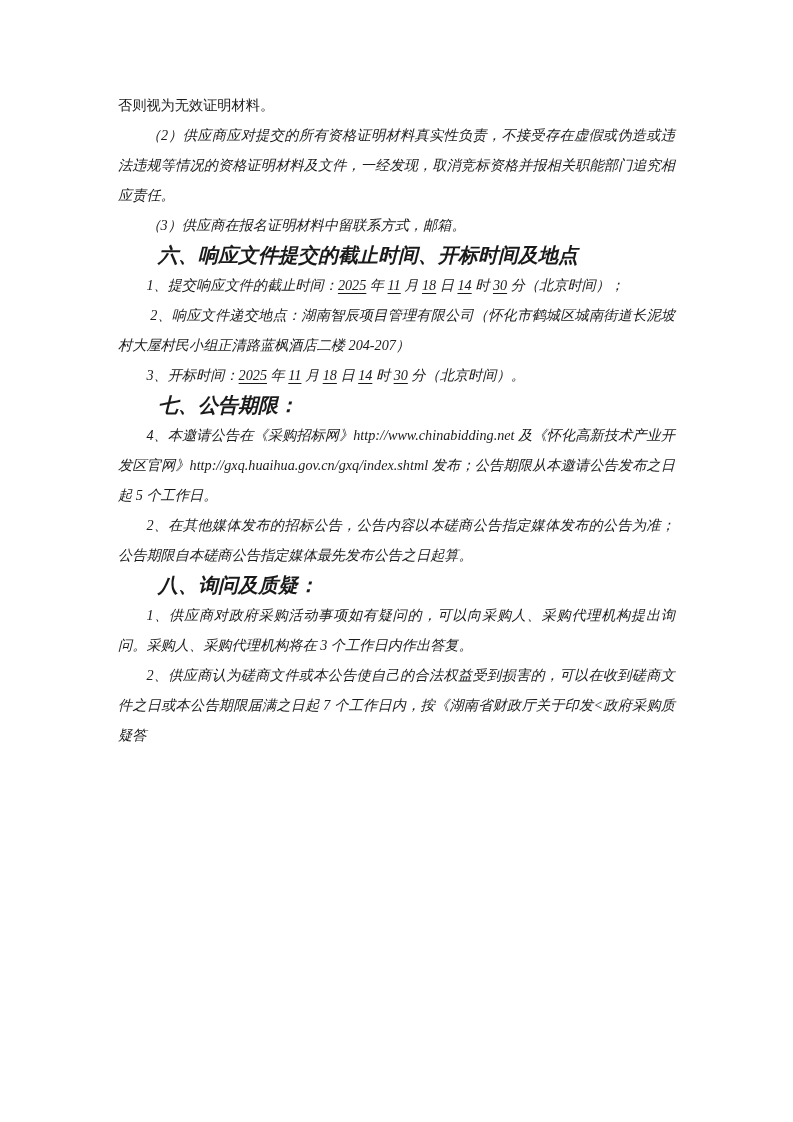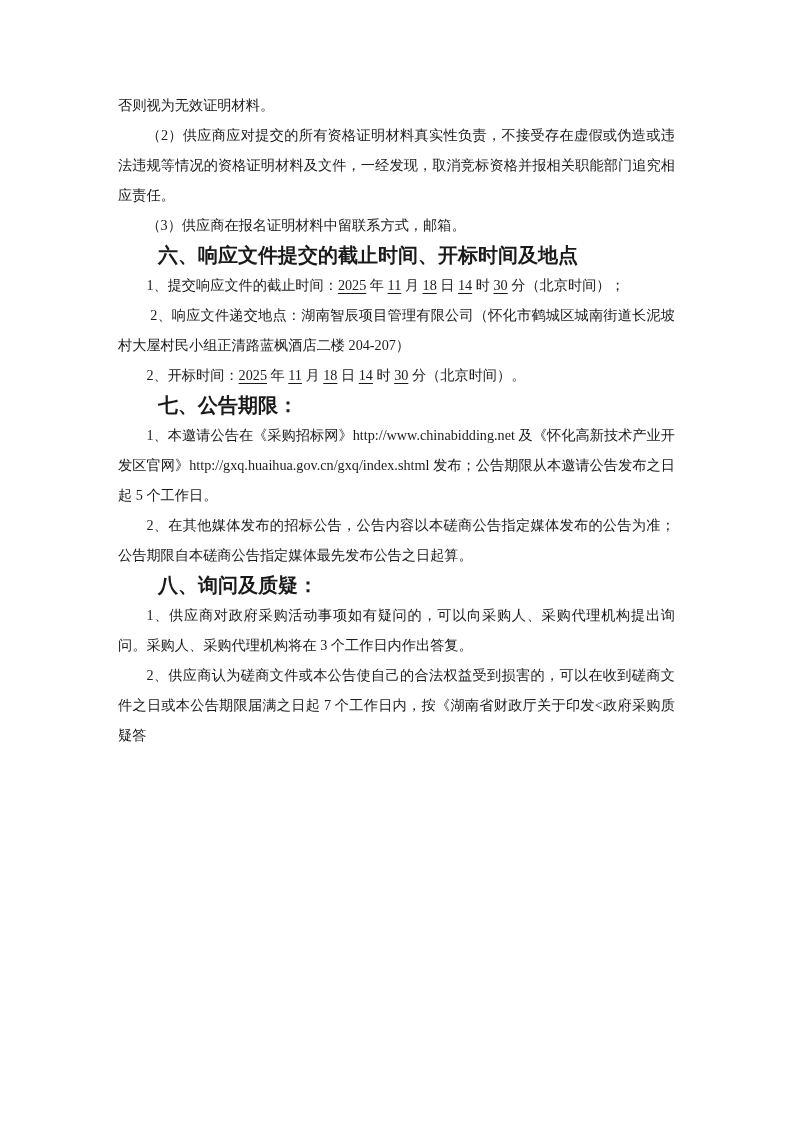--- a/index.html
+++ b/index.html
@@ -12,21 +12,21 @@
     padding:90px 118px 0 118px;
     background:#ffffff;
     color:#1a1a1a;
     font-family:"Liberation Serif","DejaVu Serif",serif;
     font-size:14.2px;
     line-height:30px;
     text-align:justify;
     overflow:hidden;
   }
   .page p{margin:0;white-space:pre-wrap;}
-  .indent{text-indent:2em;}
+  .indent{text-indent:2em;font-style:italic;}
   .h{font-weight:bold;font-size:20px;}
   .u{text-decoration:underline;text-underline-offset:3px;}
   .mt1{margin-top:1px}.mt3{margin-top:3px}.mt6{margin-top:6px}
   .mt7{margin-top:7px}.mt8{margin-top:8px}.mt10{margin-top:10px}
   .mt15{margin-top:15px}.mt17{margin-top:17px}.mt19{margin-top:19px}
 </style>
 </head>
 <body>
 
 <div class="page">
@@ -37,26 +37,26 @@
 
   <p class="indent mt10">（3）供应商在报名证明材料中留联系方式，邮箱。</p>
 
 
   <p class="indent h mt6">六、响应文件提交的截止时间、开标时间及地点</p>
 
   <p class="indent mt6"><span>1、提交响应文件的截止时间：</span><span class="u">2025</span><span> 年 </span><span class="u">11</span><span> 月 </span><span class="u">18</span><span> 日 </span><span class="u">14</span><span> 时 </span><span class="u">30</span><span> 分（北京时间）；</span></p>
 
   <p class="indent mt17"> 2、响应文件递交地点：湖南智辰项目管理有限公司（怀化市鹤城区城南街道长泥坡村大屋村民小组正清路蓝枫酒店二楼 204-207）</p>
 
-  <p class="indent mt15"><span>2、开标时间：</span><span class="u">2025</span><span> 年 </span><span class="u">11</span><span> 月 </span><span class="u">18</span><span> 日 </span><span class="u">14</span><span> 时 </span><span class="u">30</span><span> 分（北京时间）。</span></p>
+  <p class="indent mt15"><span>3、开标时间：</span><span class="u">2025</span><span> 年 </span><span class="u">11</span><span> 月 </span><span class="u">18</span><span> 日 </span><span class="u">14</span><span> 时 </span><span class="u">30</span><span> 分（北京时间）。</span></p>
 
 
   <p class="indent h mt6">七、公告期限：</p>
 
-  <p class="indent mt19">1、本邀请公告在《采购招标网》http://www.chinabidding.net 及《怀化高新技术产业开发区官网》http://gxq.huaihua.gov.cn/gxq/index.shtml 发布；公告期限从本邀请公告发布之日起 5 个工作日。</p>
+  <p class="indent mt19">4、本邀请公告在《采购招标网》http://www.chinabidding.net 及《怀化高新技术产业开发区官网》http://gxq.huaihua.gov.cn/gxq/index.shtml 发布；公告期限从本邀请公告发布之日起 5 个工作日。</p>
 
   <p class="indent mt3">2、在其他媒体发布的招标公告，公告内容以本磋商公告指定媒体发布的公告为准；公告期限自本磋商公告指定媒体最先发布公告之日起算。</p>
 
   <p class="indent h mt7">八、询问及质疑：</p>
 
   <p class="indent mt15">1、供应商对政府采购活动事项如有疑问的，可以向采购人、采购代理机构提出询问。采购人、采购代理机构将在 3 个工作日内作出答复。</p>
 
   <p class="indent mt1">2、供应商认为磋商文件或本公告使自己的合法权益受到损害的，可以在收到磋商文件之日或本公告期限届满之日起 7 个工作日内，按《湖南省财政厅关于印发&lt;政府采购质疑答</p>
 
 </div>

